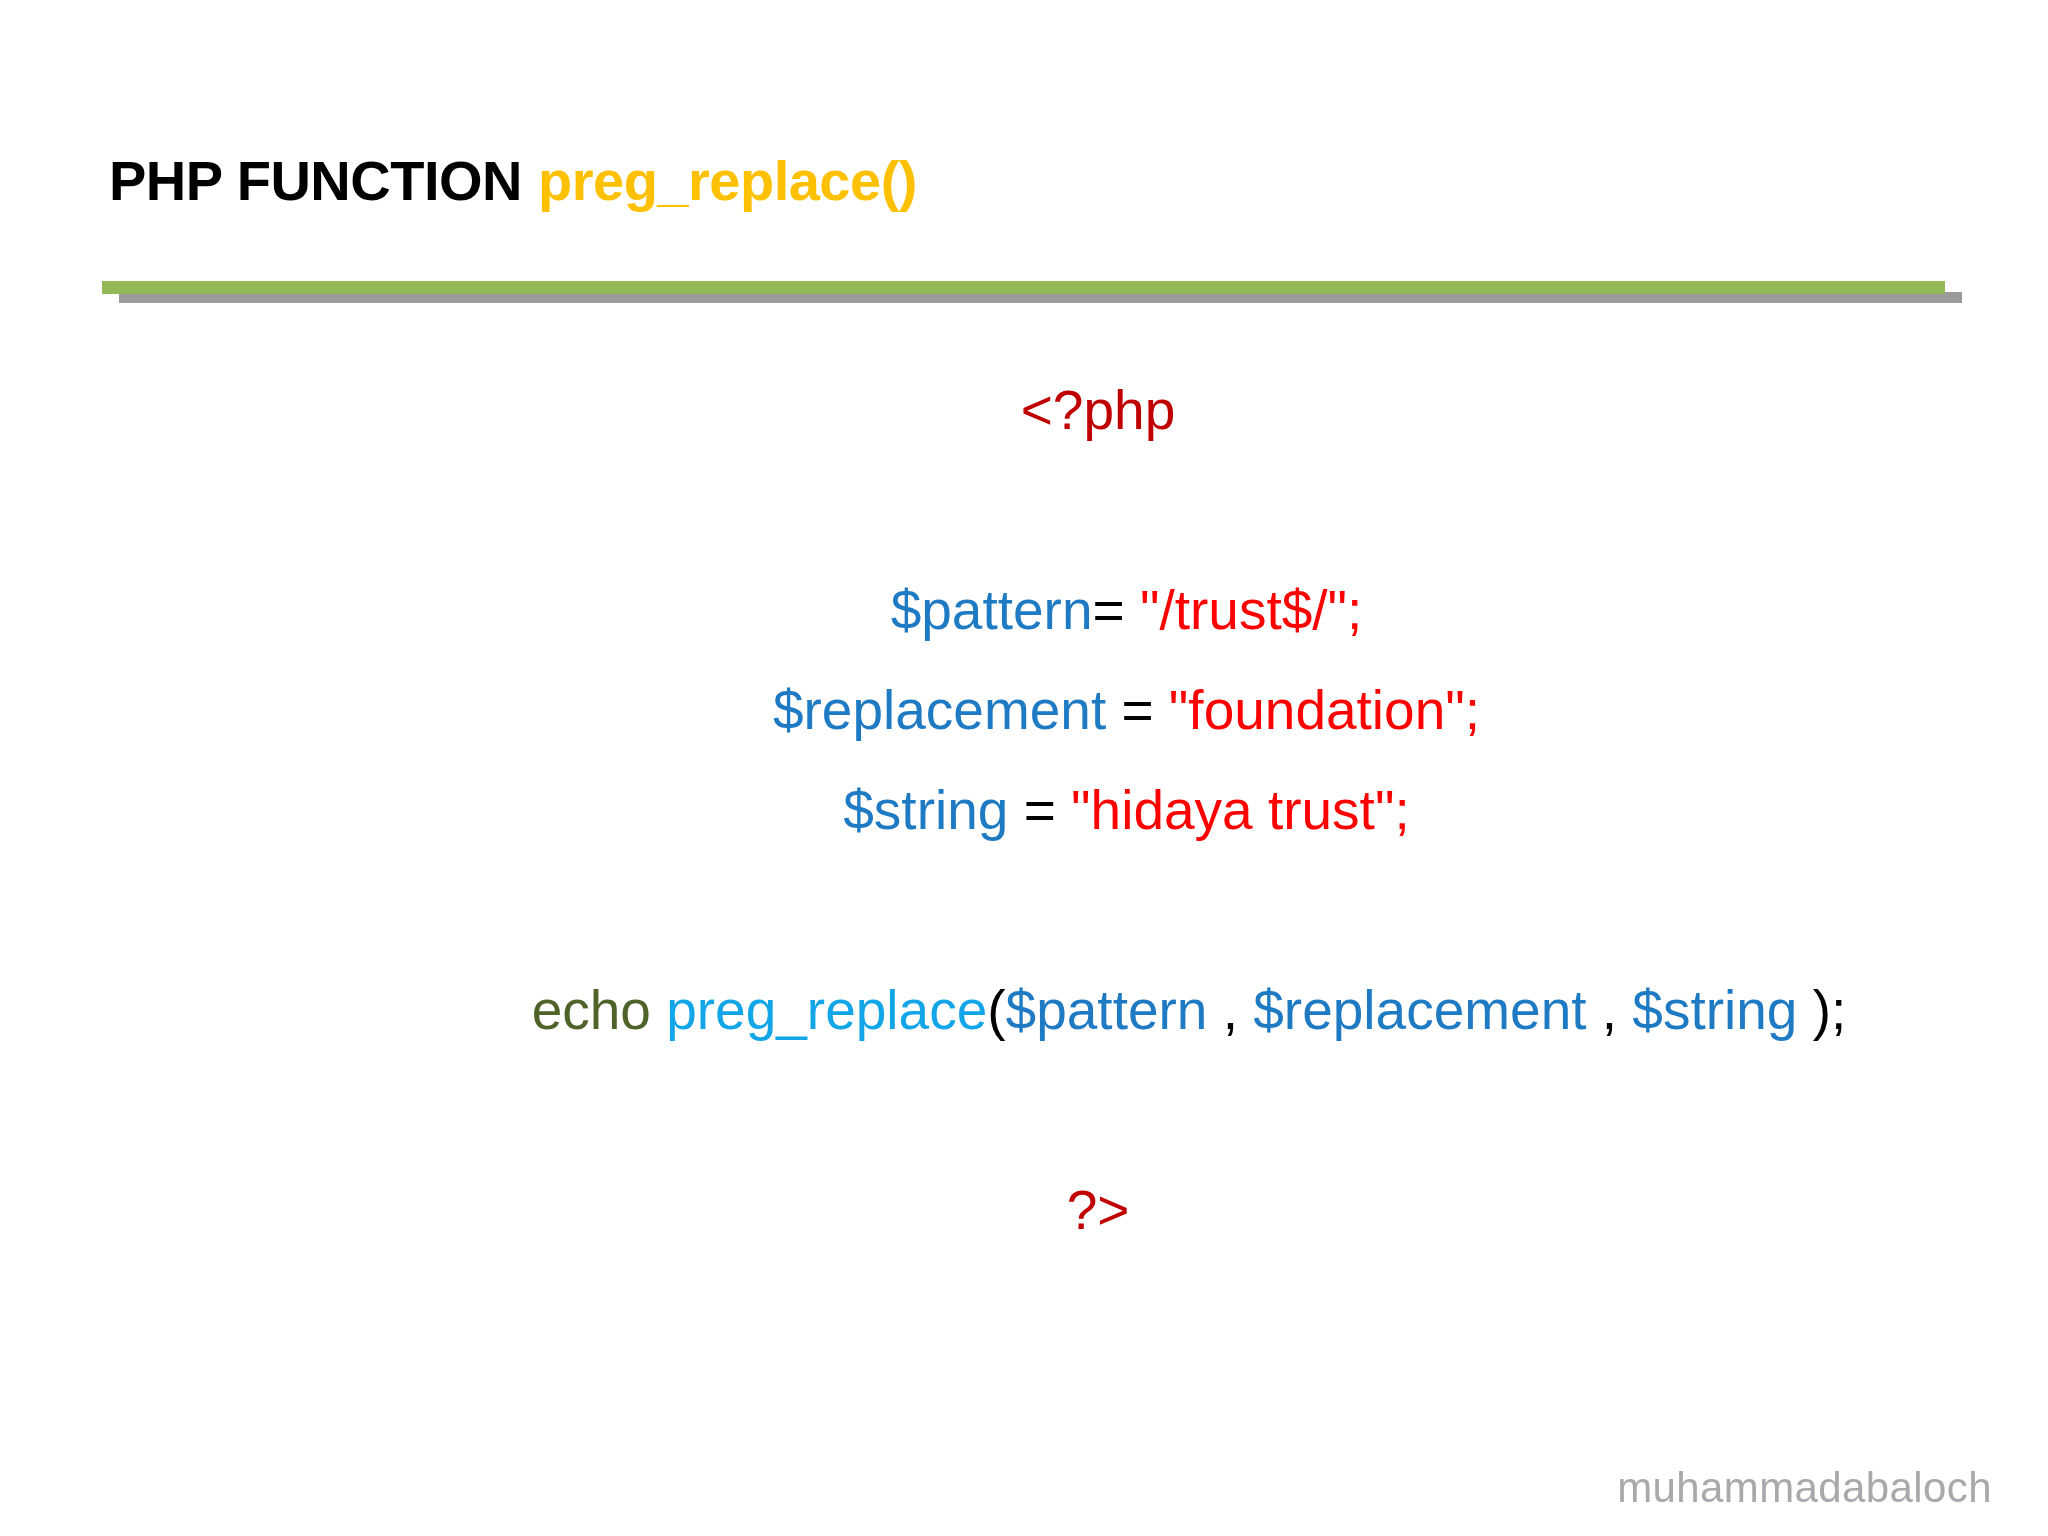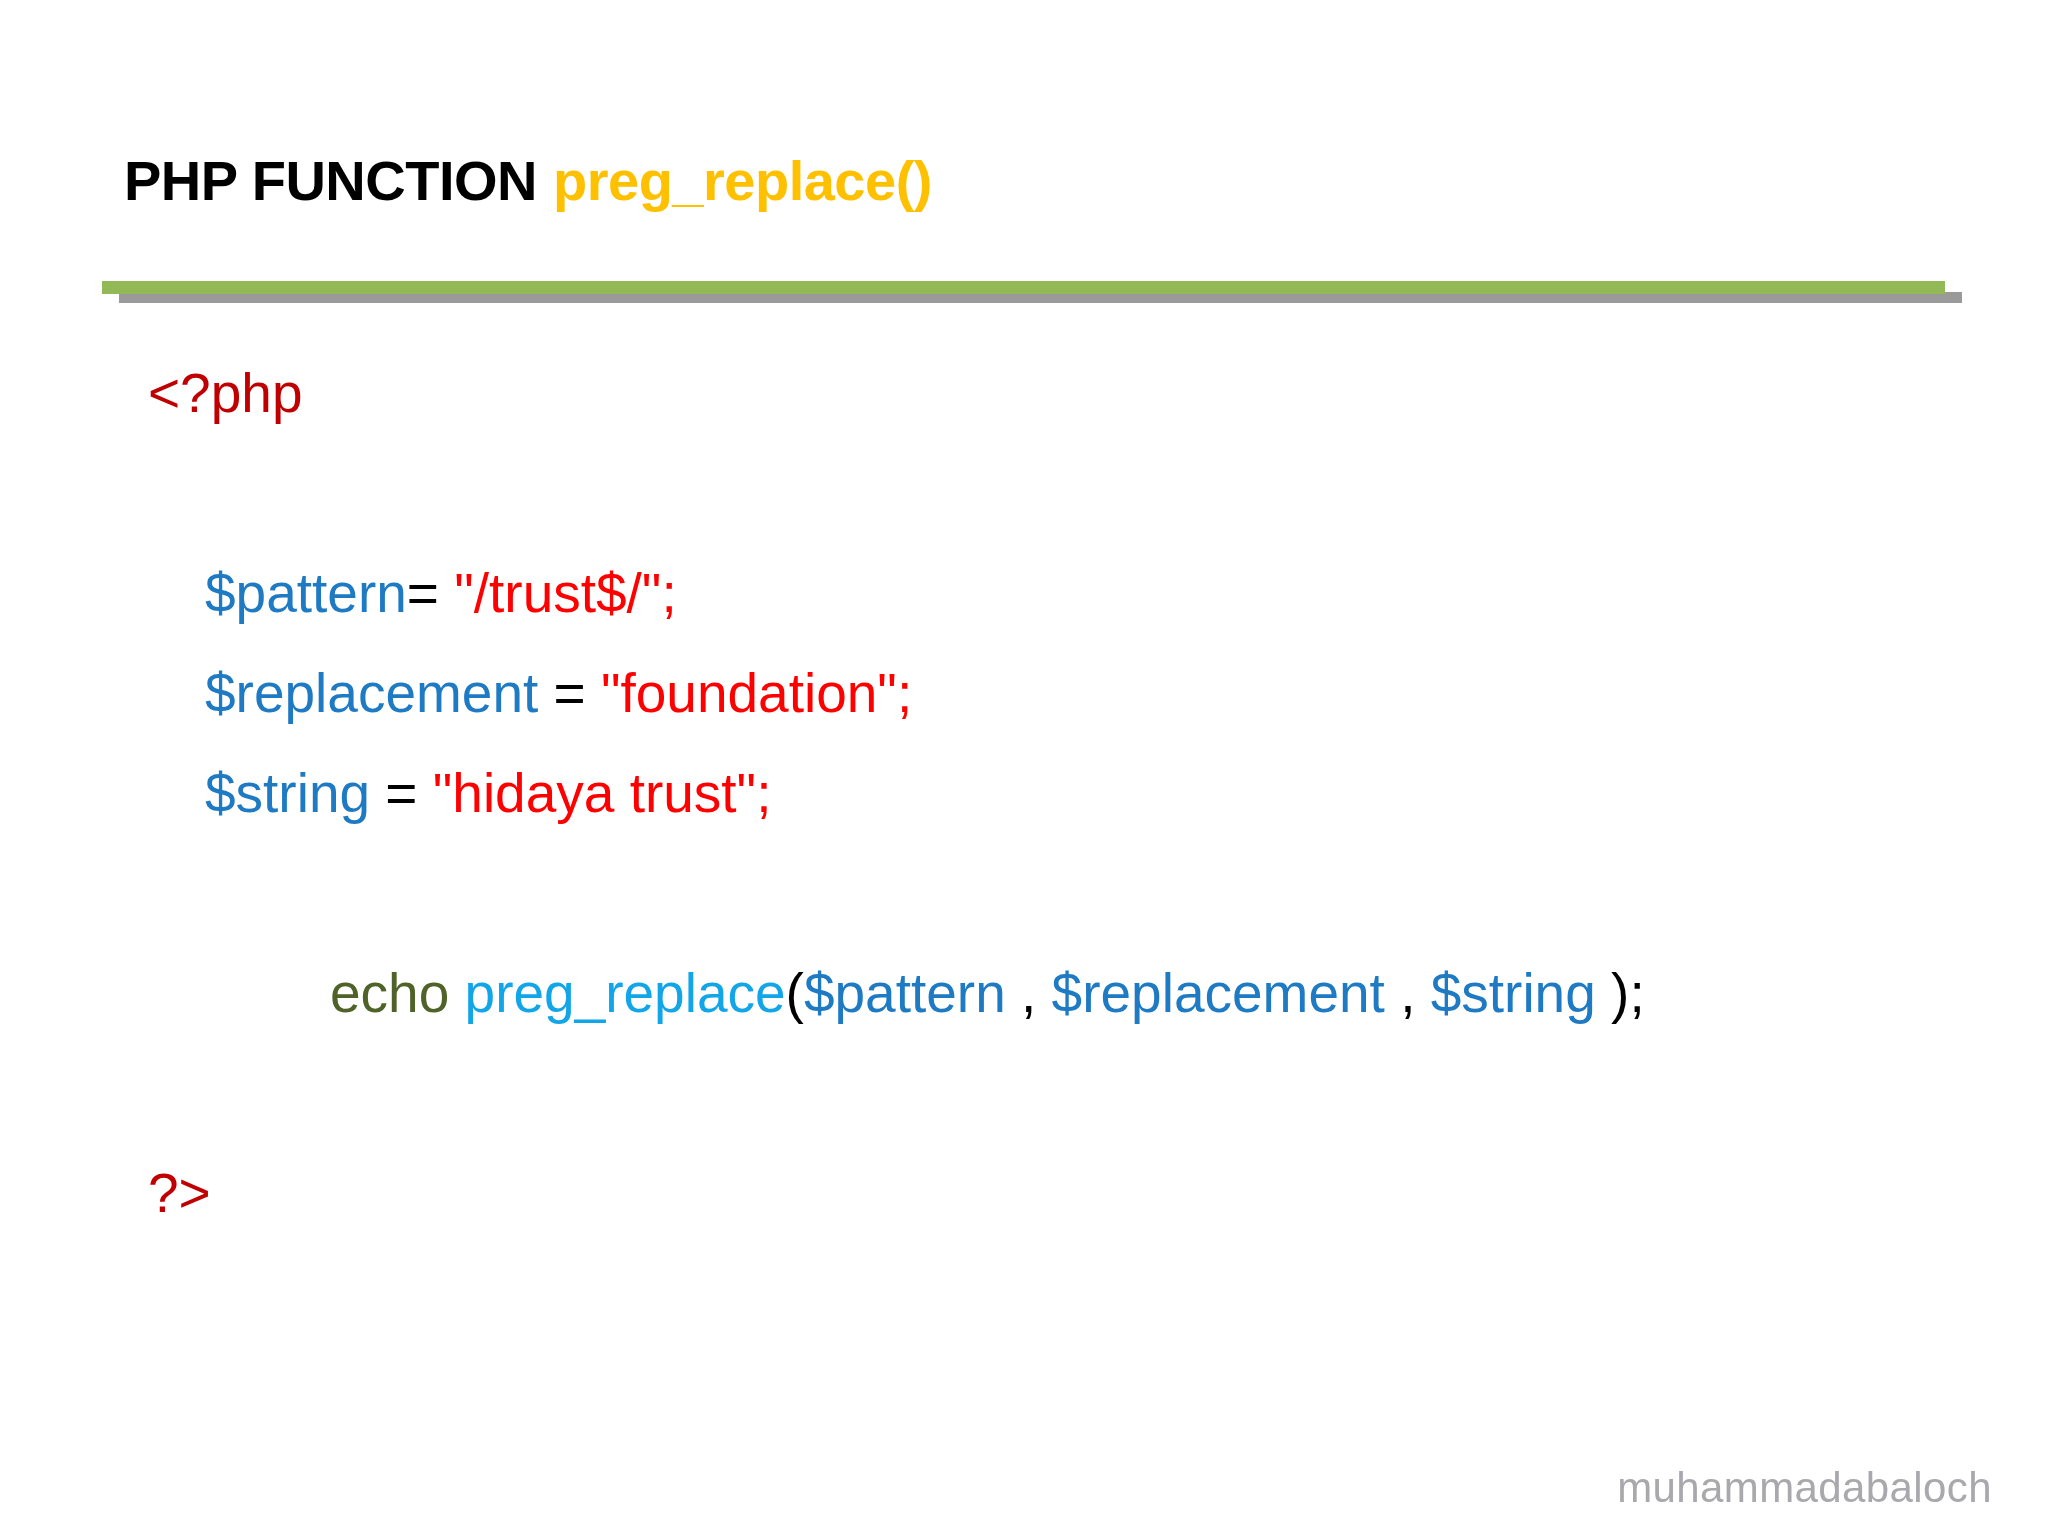--- a/index.html
+++ b/index.html
@@ -12,21 +12,21 @@
     height: 1536px;
     position: relative;
     overflow: hidden;
     font-family: "Liberation Sans", sans-serif;
     -webkit-font-smoothing: antialiased;
   }
 
   
   .slide-title {
     position: absolute;
-    left: 124px;
+    left: 109px;
     top: 150px;
     font-size: 56px;
     font-weight: bold;
     letter-spacing: -0.5px;
     white-space: nowrap;
     line-height: 1.1;
   }
   .title-main   { color: #000000; }
   .title-accent { color: #FFC000; margin-left: 16px; }
 
@@ -52,22 +52,23 @@
     top: 0;
     width: 1843px;
     height: 13px;
     background: #93b856;
   }
 
   
   .code-block {
     position: absolute;
     left: 0;
-    top: 343px;
+    top: 360px;
     width: 2048px;
+    text-align: center;
   }
   .code-line {
     font-size: 55px;
     line-height: 100px;
     white-space: pre;
     font-family: "Liberation Sans", sans-serif;
   }
   .code-line.l-open       { padding-left: 148px; }
   .code-line.l-spacer     { height: 100px; line-height: 100px; }
   .code-line.l-var        { padding-left: 205px; }

